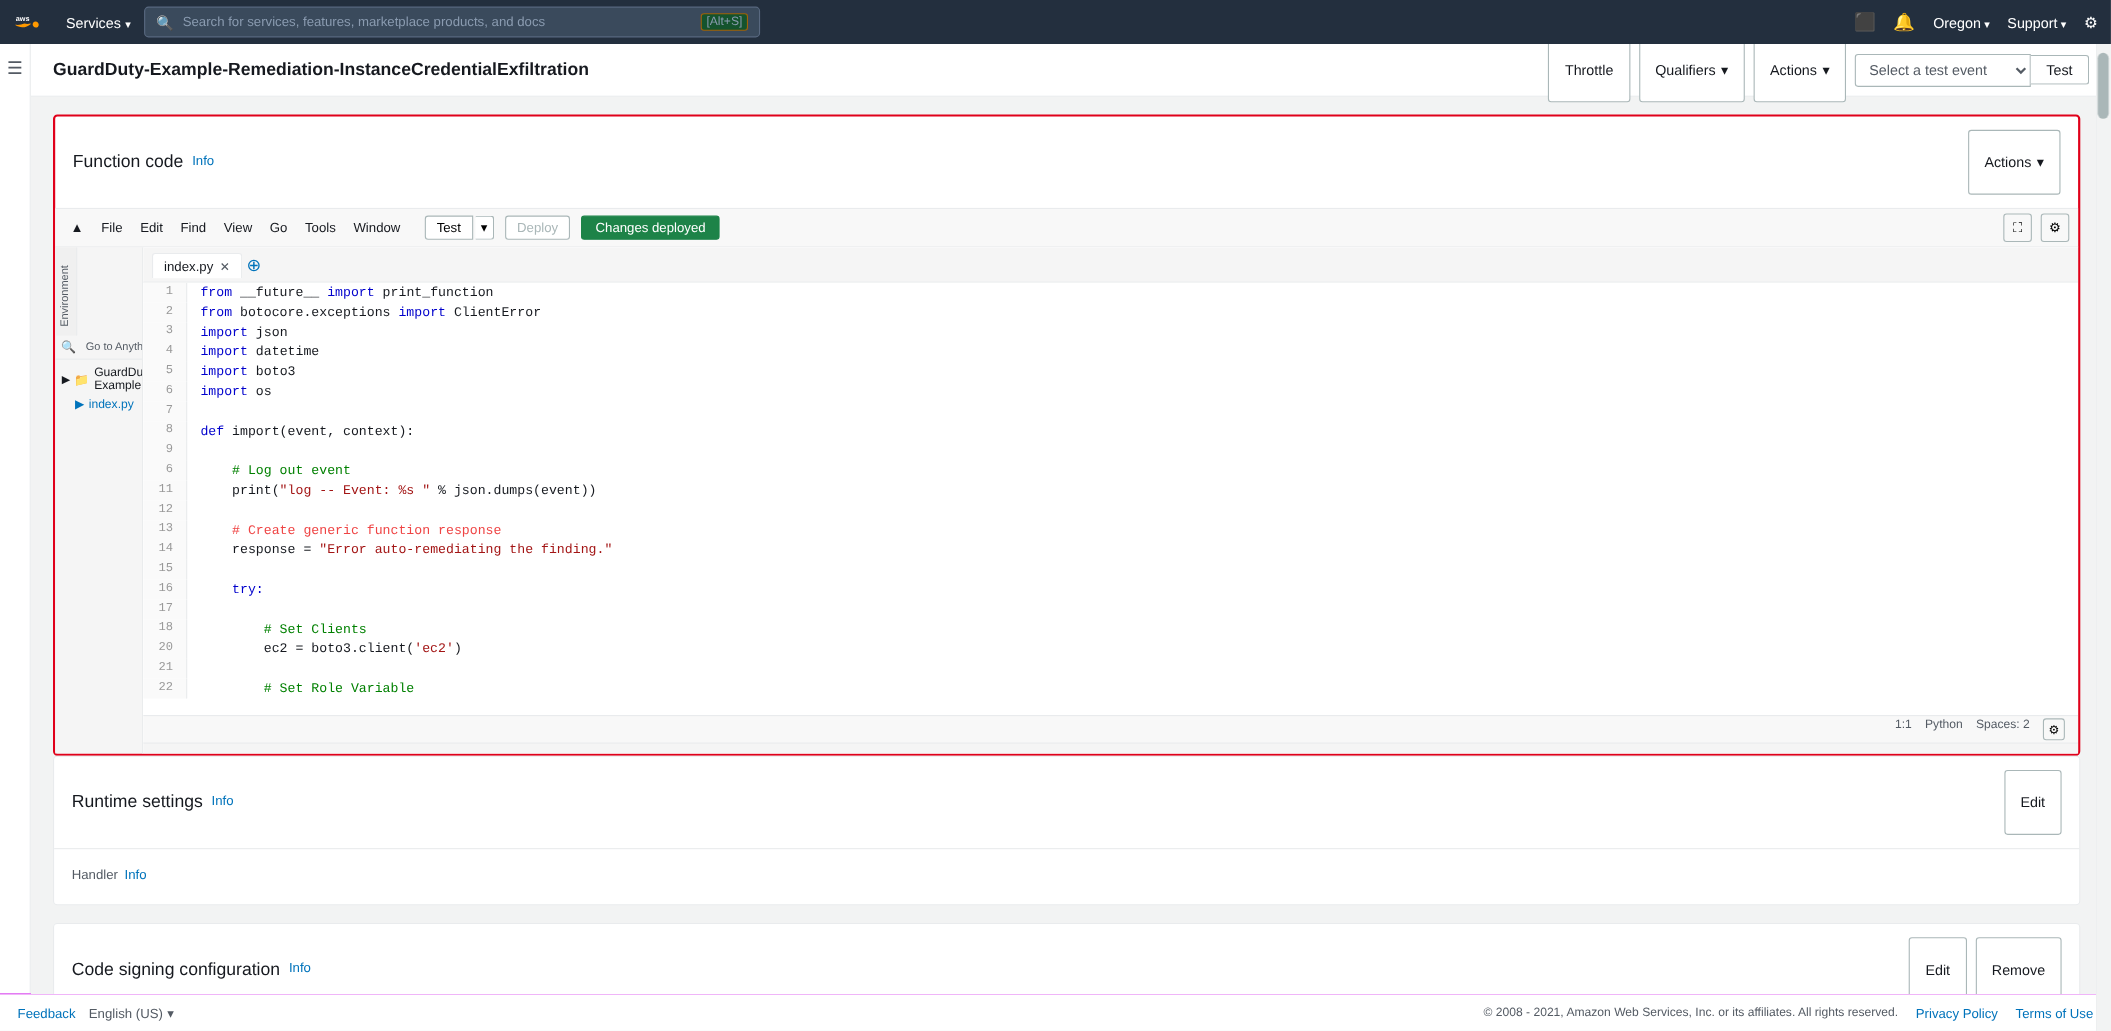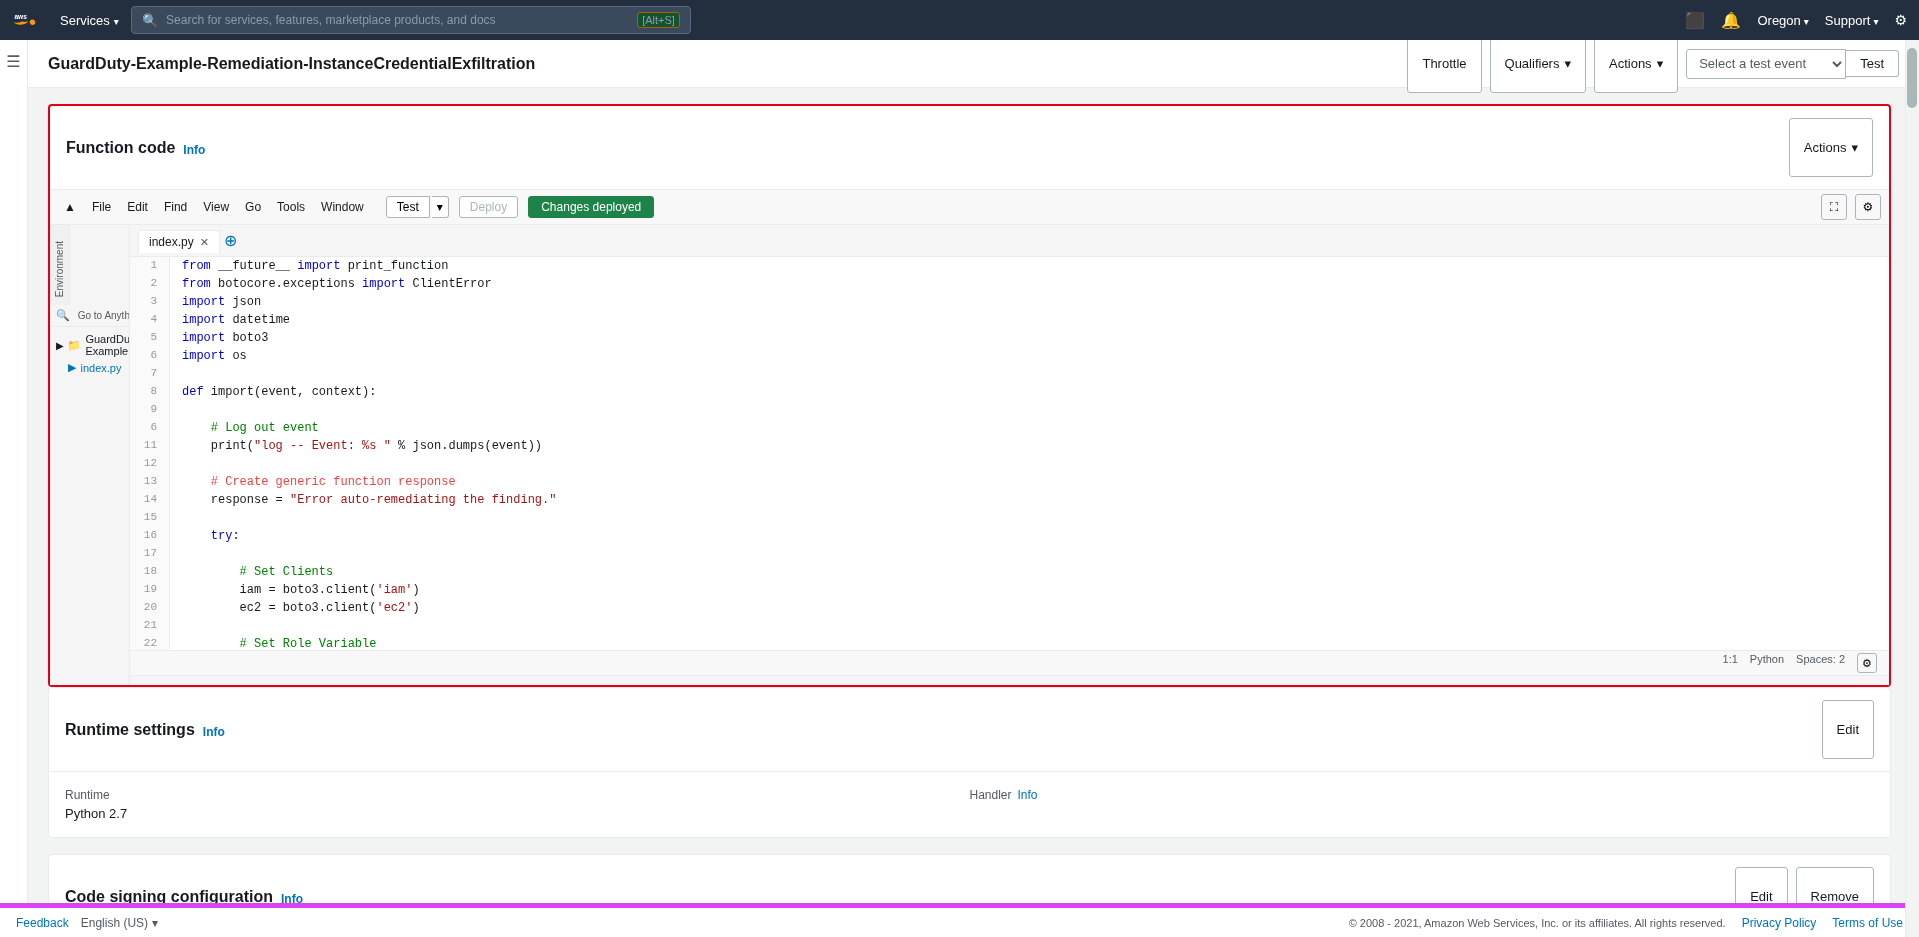--- a/index.html
+++ b/index.html
@@ -185,24 +185,24 @@
     }
     .card-header {
       padding: 12px 16px;
       border-bottom: 1px solid #e9ebed;
       display: flex;
       align-items: center;
       justify-content: space-between;
     }
     .card-title {
       font-size: 16px;
-      font-weight: 700;
+      font-weight: 400;
       color: #16191f;
       display: flex;
-      align-items: flex-end;
+      align-items: flex-start;
       gap: 8px;
     }
     .info-link {
       color: #0073bb;
       font-size: 12px;
       cursor: pointer;
       text-decoration: none;
     }
     .card-actions {
       display: flex;
@@ -462,21 +462,21 @@
       font-size: 13px;
       color: #16191f;
     }
 
     
     .code-sign-card {}
 
     
     .footer {
       background: #fff;
-      border-top: 5px solid #d946ef;
+      border-top: 1px solid #d946ef;
       height: 34px;
       display: flex;
       align-items: center;
       padding: 0 16px;
       font-size: 12px;
       color: #545b64;
       flex-shrink: 0;
     }
     .footer-right {
       margin-left: auto;
@@ -736,24 +736,20 @@
                 </div>
                 <div class="code-line">
                   <div class="line-num">17</div>
                   <div class="line-content"></div>
                 </div>
                 <div class="code-line">
                   <div class="line-num">18</div>
                   <div class="line-content"><span style="color: rgb(0, 128, 0);">        # Set Clients</span></div>
                 </div>
                 <div class="code-line">
-                  <div class="line-num">19</div>
-                  <div class="line-content"><span>        iam = boto3.client(</span><span style="color: rgb(163, 21, 21);">'iam'</span><span>)</span></div>
-                </div>
-                <div class="code-line">
                   <div class="line-num">20</div>
                   <div class="line-content"><span>        ec2 = boto3.client(</span><span style="color: rgb(163, 21, 21);">'ec2'</span><span>)</span></div>
                 </div>
                 <div class="code-line">
                   <div class="line-num">21</div>
                   <div class="line-content"></div>
                 </div>
                 <div class="code-line">
                   <div class="line-num">22</div>
                   <div class="line-content"><span style="color: rgb(0, 128, 0);">        # Set Role Variable</span></div>
@@ -774,24 +770,20 @@
 
       <div class="card runtime-card">
         <div class="card-header">
           <div class="card-title">
             <span>Runtime settings</span>
             <a class="info-link">Info</a>
           </div>
           <button class="btn-secondary">Edit</button>
         </div>
         <div class="runtime-grid">
-          <div class="runtime-field">
-            <label>Runtime</label>
-            <div class="value">Python 2.7</div>
-          </div>
           <div class="runtime-field">
             <div style="display:flex;align-items:center;gap:6px;margin-bottom:4px;">
               <label style="margin:0;">Handler</label>
               <a class="info-link">Info</a>
             </div>
           </div>
         </div>
       </div>
 
       <div class="card code-sign-card">

